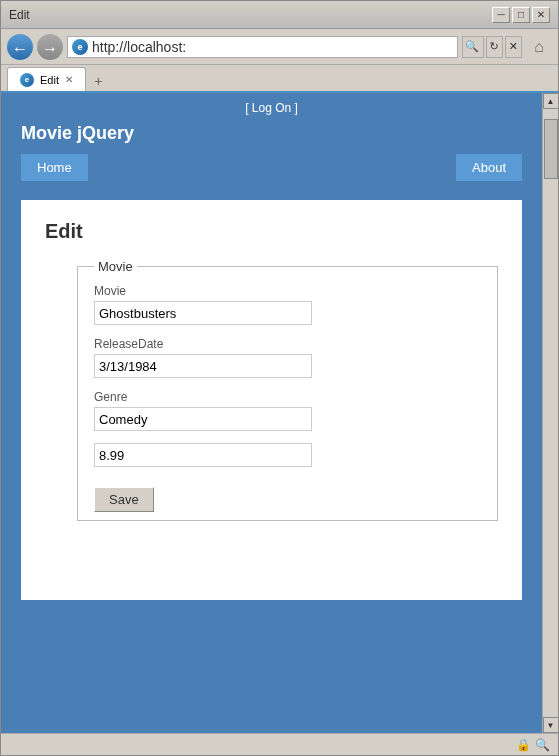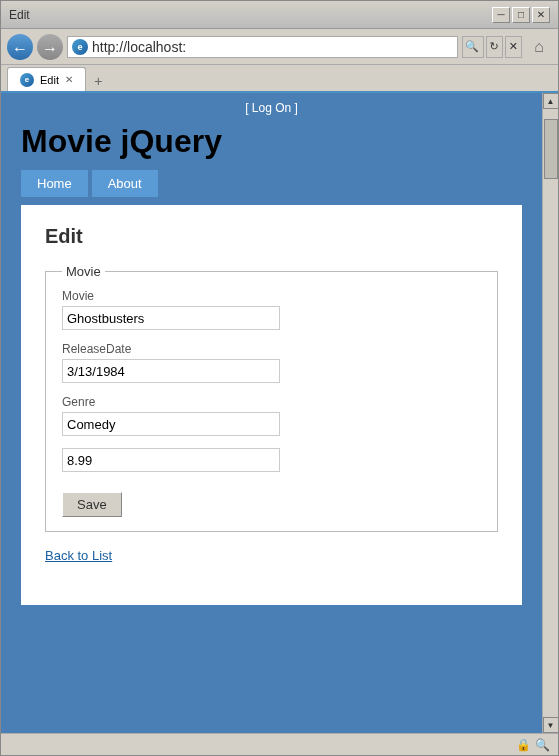--- a/index.html
+++ b/index.html
@@ -258,30 +258,30 @@
       text-align: center;
       color: white;
       font-size: 12px;
       padding-bottom: 4px;
     }
     .logon-link a {
       color: white;
       text-decoration: none;
     }
     .app-title {
-      color: #000000;
-      font-size: 32px;
+      color: #ffffff;
+      font-size: 18px;
       font-weight: bold;
       padding: 4px 0 10px;
     }
     .nav-bar {
       display: flex;
-      justify-content: flex-start;
+      justify-content: space-between;
       gap: 4px;
-      padding-bottom: 8px;
+      padding-bottom: 19px;
     }
     .nav-link-btn {
       background: #5b9bd5;
       color: white;
       border: none;
       padding: 6px 16px;
       font-size: 13px;
       cursor: pointer;
       text-decoration: none;
       display: inline-block;
@@ -296,22 +296,23 @@
 
     .page-title {
       font-size: 20px;
       font-weight: bold;
       color: #333;
       margin-bottom: 16px;
     }
 
     .fieldset {
       border: 1px solid #bbb;
-      padding: 10px 16px 14px;
+      padding: 10px 16px 8px;
       margin-bottom: 16px;
+      margin-left: 32px;
     }
     .fieldset-legend {
       font-size: 13px;
       color: #333;
       font-weight: normal;
       padding: 0 4px;
     }
 
     .form-group {
       margin-bottom: 12px;
@@ -453,21 +454,20 @@
             <input class="form-input" type="text" value="Comedy" style="">
           </div>
 
           <div class="form-group">
             <input class="form-input" type="text" value="8.99" style="">
           </div>
 
           <button class="save-btn">Save</button>
         </fieldset>
 
-        <a class="back-link">Back to List</a>
       </div>
     </div>
 
     <div class="scrollbar">
       <div class="scroll-btn">▲</div>
       <div class="scroll-track">
         <div class="scroll-thumb"></div>
       </div>
       <div class="scroll-btn">▼</div>
     </div>

